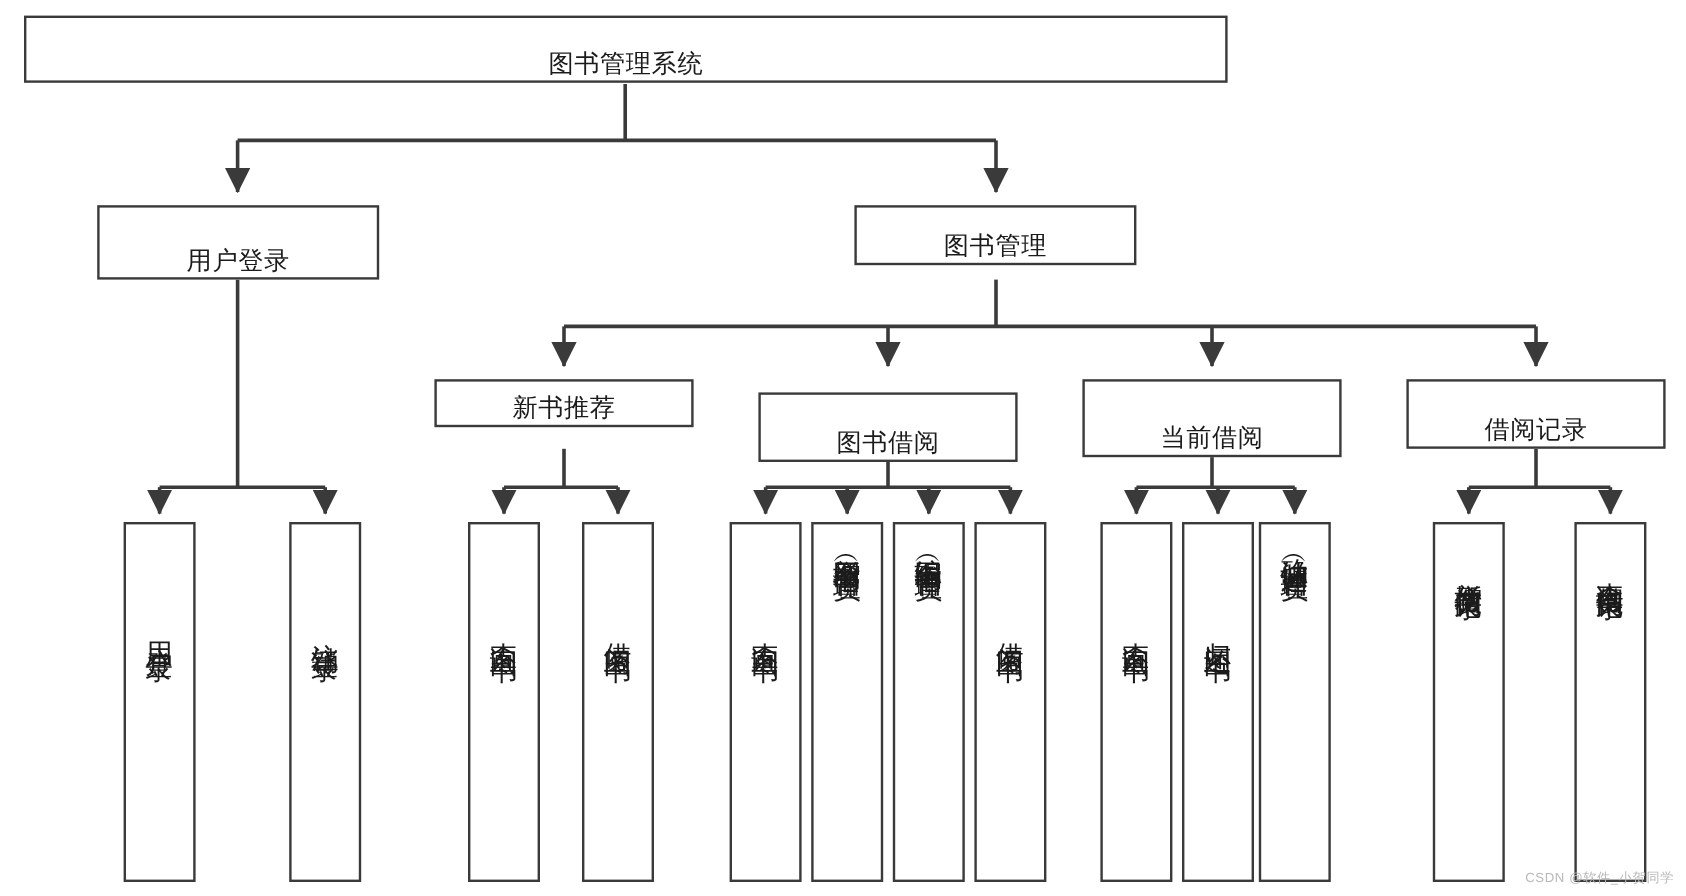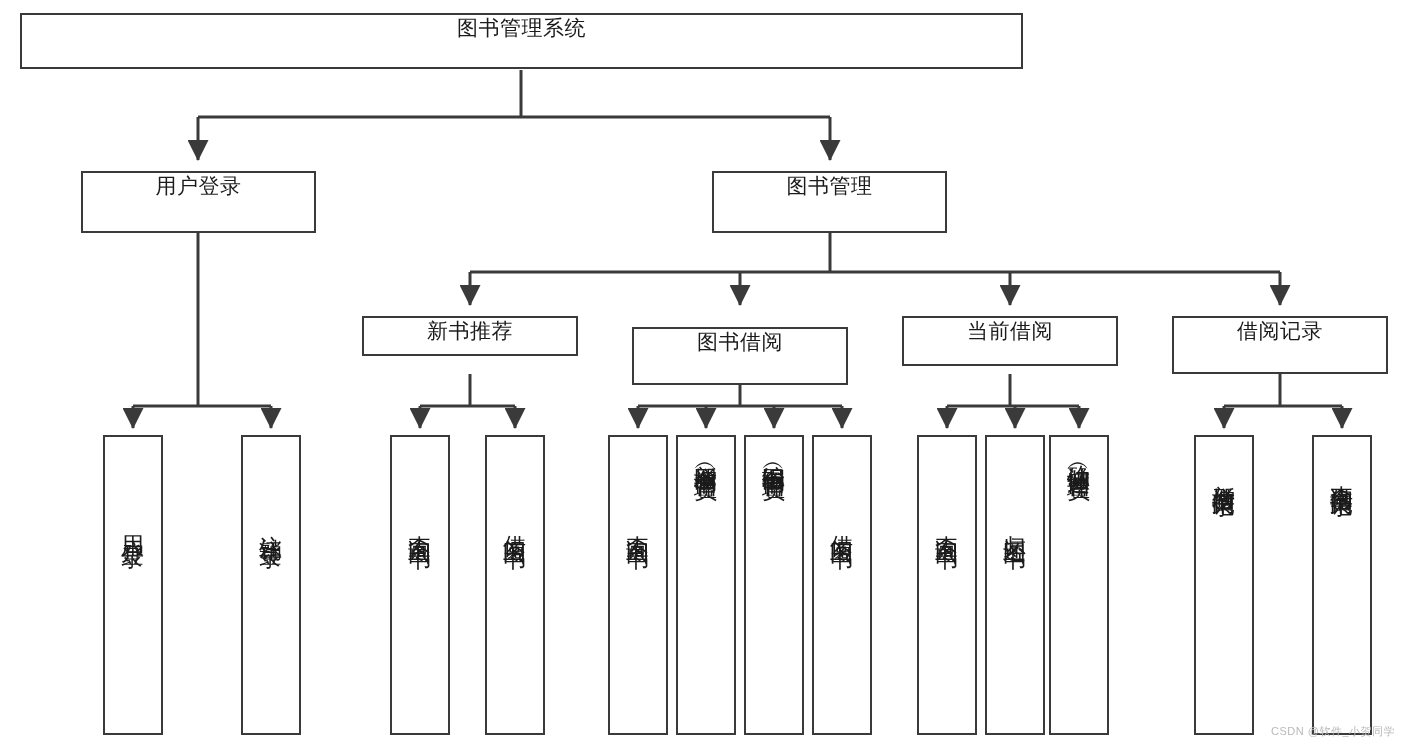--- a/index.html
+++ b/index.html
@@ -25,21 +25,21 @@
     width: 1405px;
     height: 747px;
     pointer-events: none;
   }
   .node {
     position: absolute;
     box-sizing: border-box;
     background: #ffffff;
     border: 2px solid #3a3a3a;
     display: flex;
-    align-items: flex-start;
+    align-items: flex-end;
     justify-content: center;
     color: #1b1b1b;
   }
   .node .label {
     display: block;
     text-align: center;
     line-height: 1.22;
     letter-spacing: 0.5px;
   }
   .node.horiz .label {
@@ -127,31 +127,31 @@
     </g>
   </svg>
 
   <div class="node horiz" style="left:20px; top:13px; width:1003px; height:56px;">
     <span class="label">图书管理系统</span>
   </div>
 
   <div class="node horiz" style="left:81px; top:171px; width:235px; height:62px;">
     <span class="label">用户登录</span>
   </div>
-  <div class="node horiz" style="left:712px; top:171px; width:235px; height:62px;">
+  <div class="node horiz" style="left:712px; top:171px; width:235px; height:50px;">
     <span class="label">图书管理</span>
   </div>
 
   <div class="node horiz" style="left:362px; top:316px; width:216px; height:40px;">
     <span class="label">新书推荐</span>
   </div>
   <div class="node horiz" style="left:632px; top:316px; width:216px; height:58px;margin-top:11px;">
     <span class="label">图书借阅</span>
   </div>
-  <div class="node horiz" style="left:902px; top:316px; width:216px; height:50px;">
+  <div class="node horiz" style="left:902px; top:316px; width:216px; height:65px;">
     <span class="label">当前借阅</span>
   </div>
   <div class="node horiz" style="left:1172px; top:316px; width:216px; height:58px;">
     <span class="label">借阅记录</span>
   </div>
 
   <div class="node vert" style="left:103px; top:435px; width:60px; height:300px; padding-top:80px;">
     <span class="label">用户登录</span>
   </div>
   <div class="node vert" style="left:241px; top:435px; width:60px; height:300px; padding-top:80px;">

